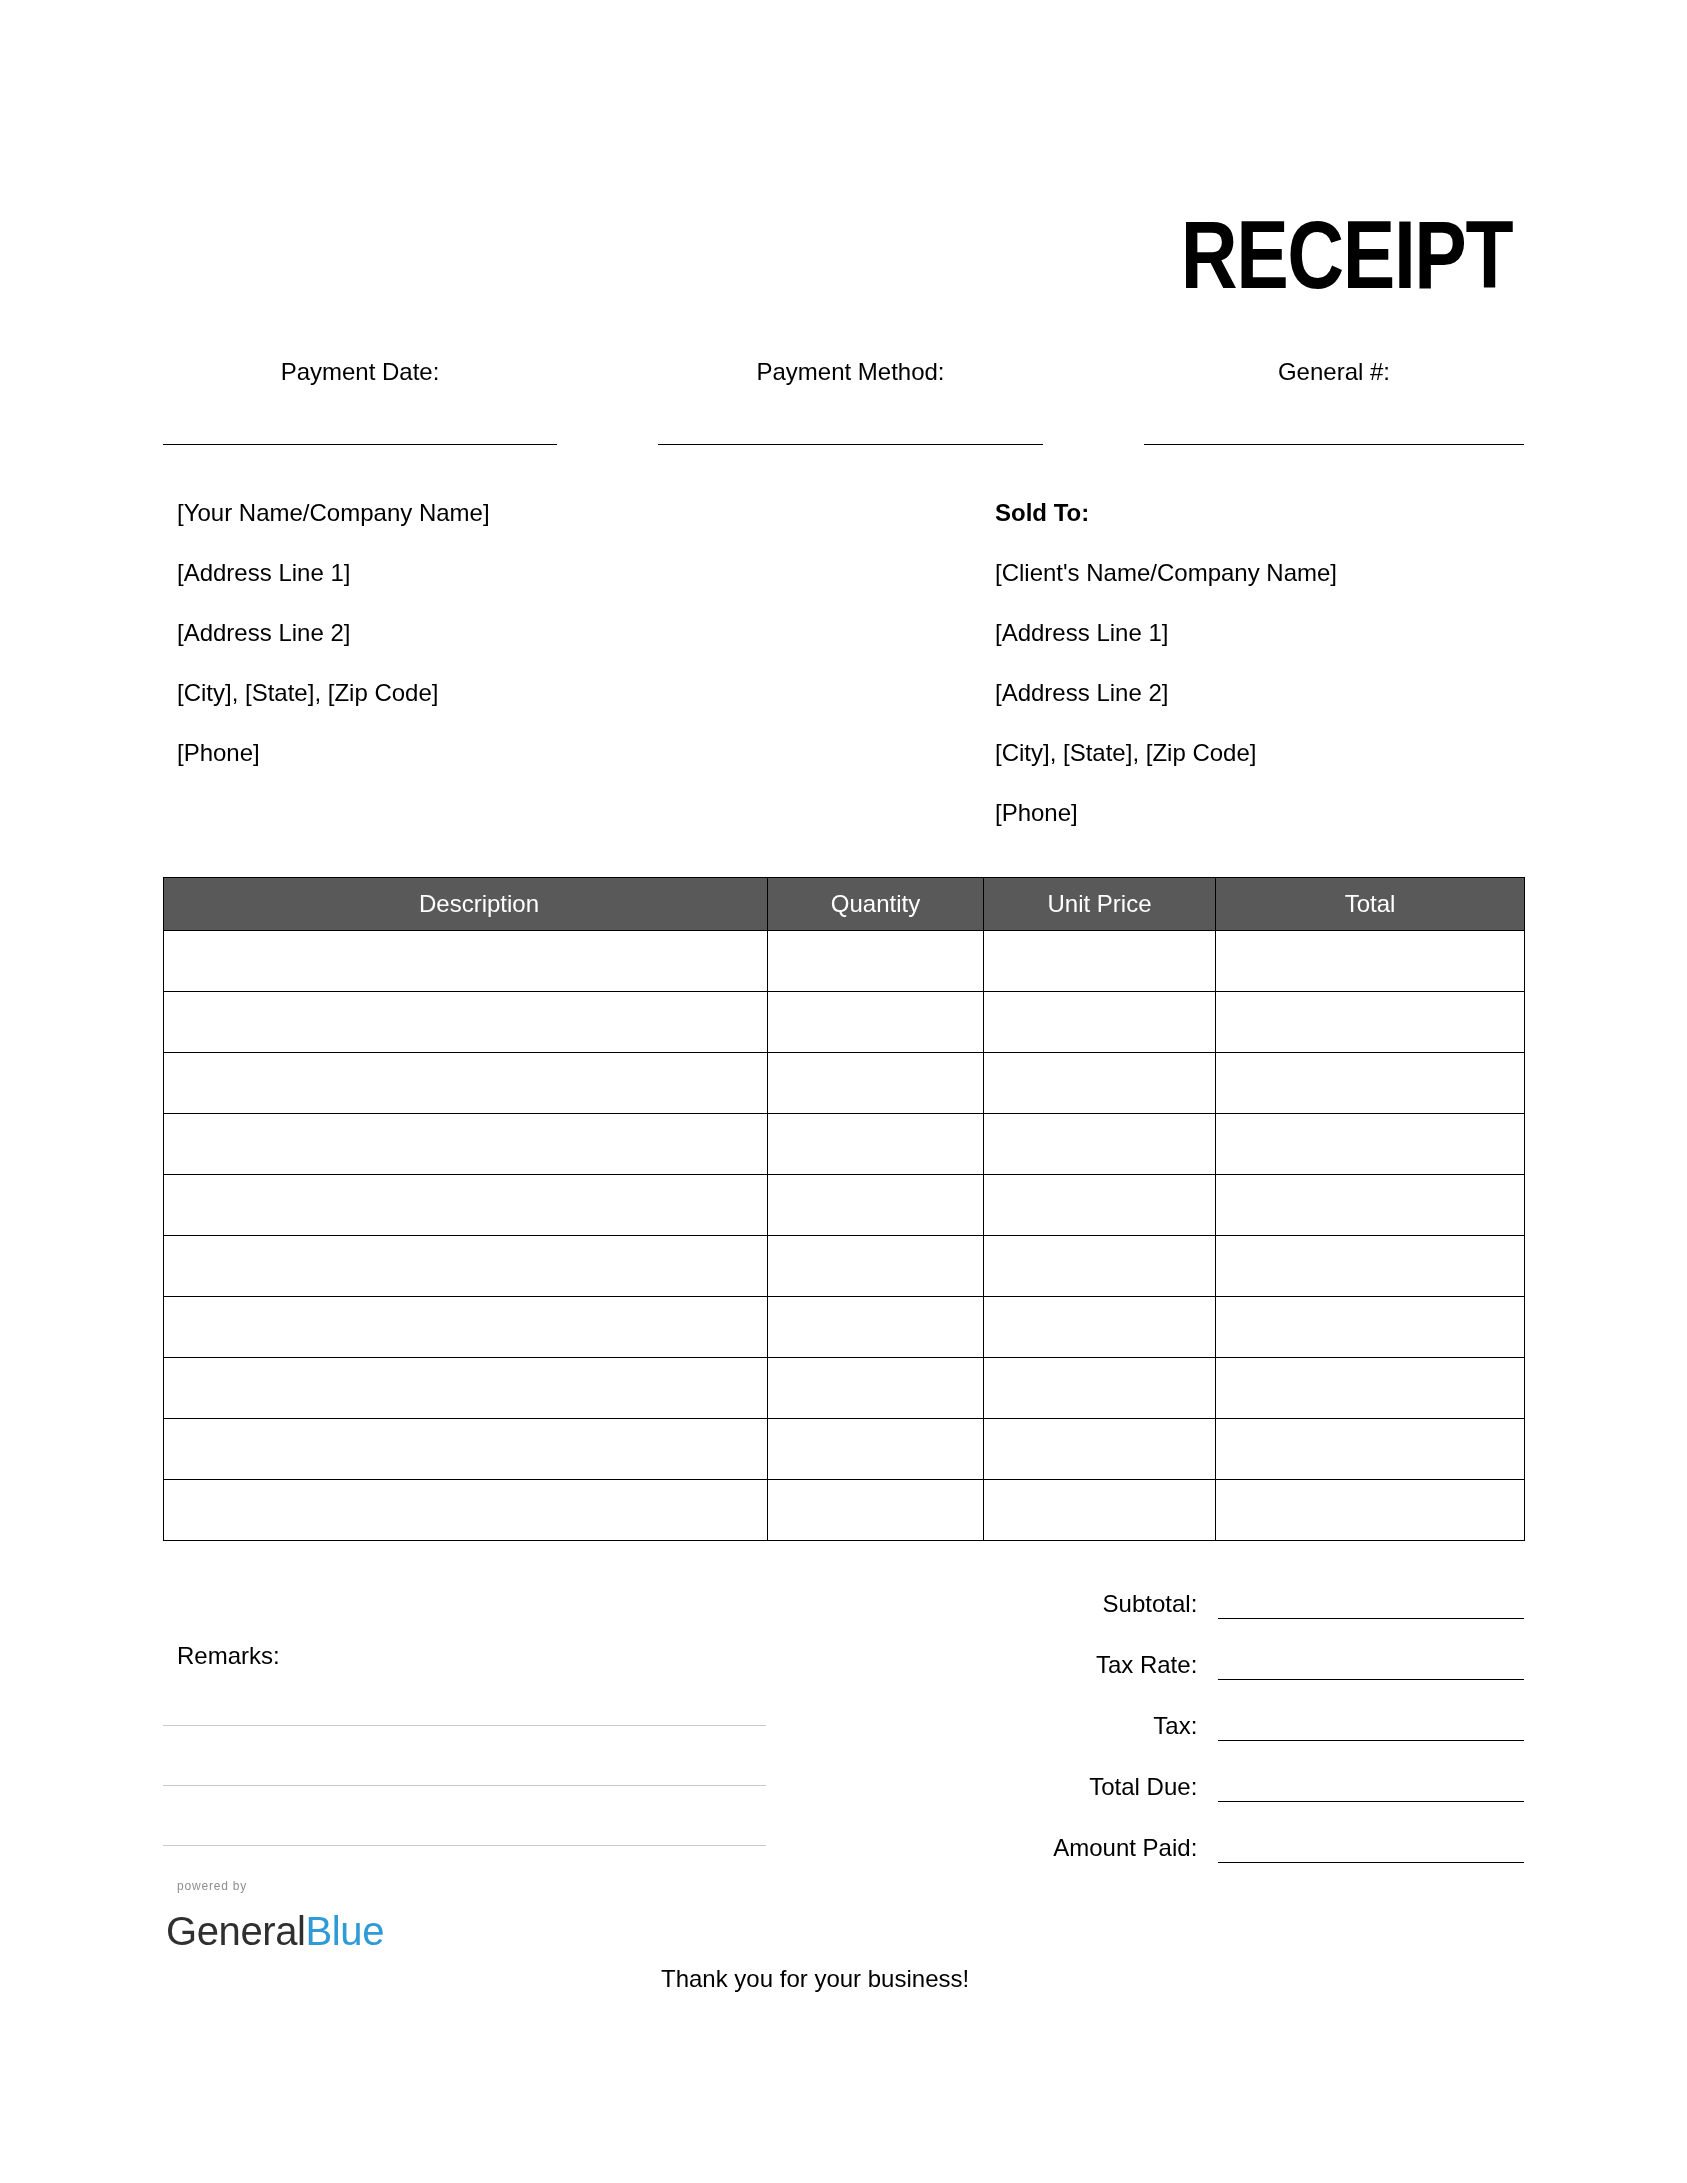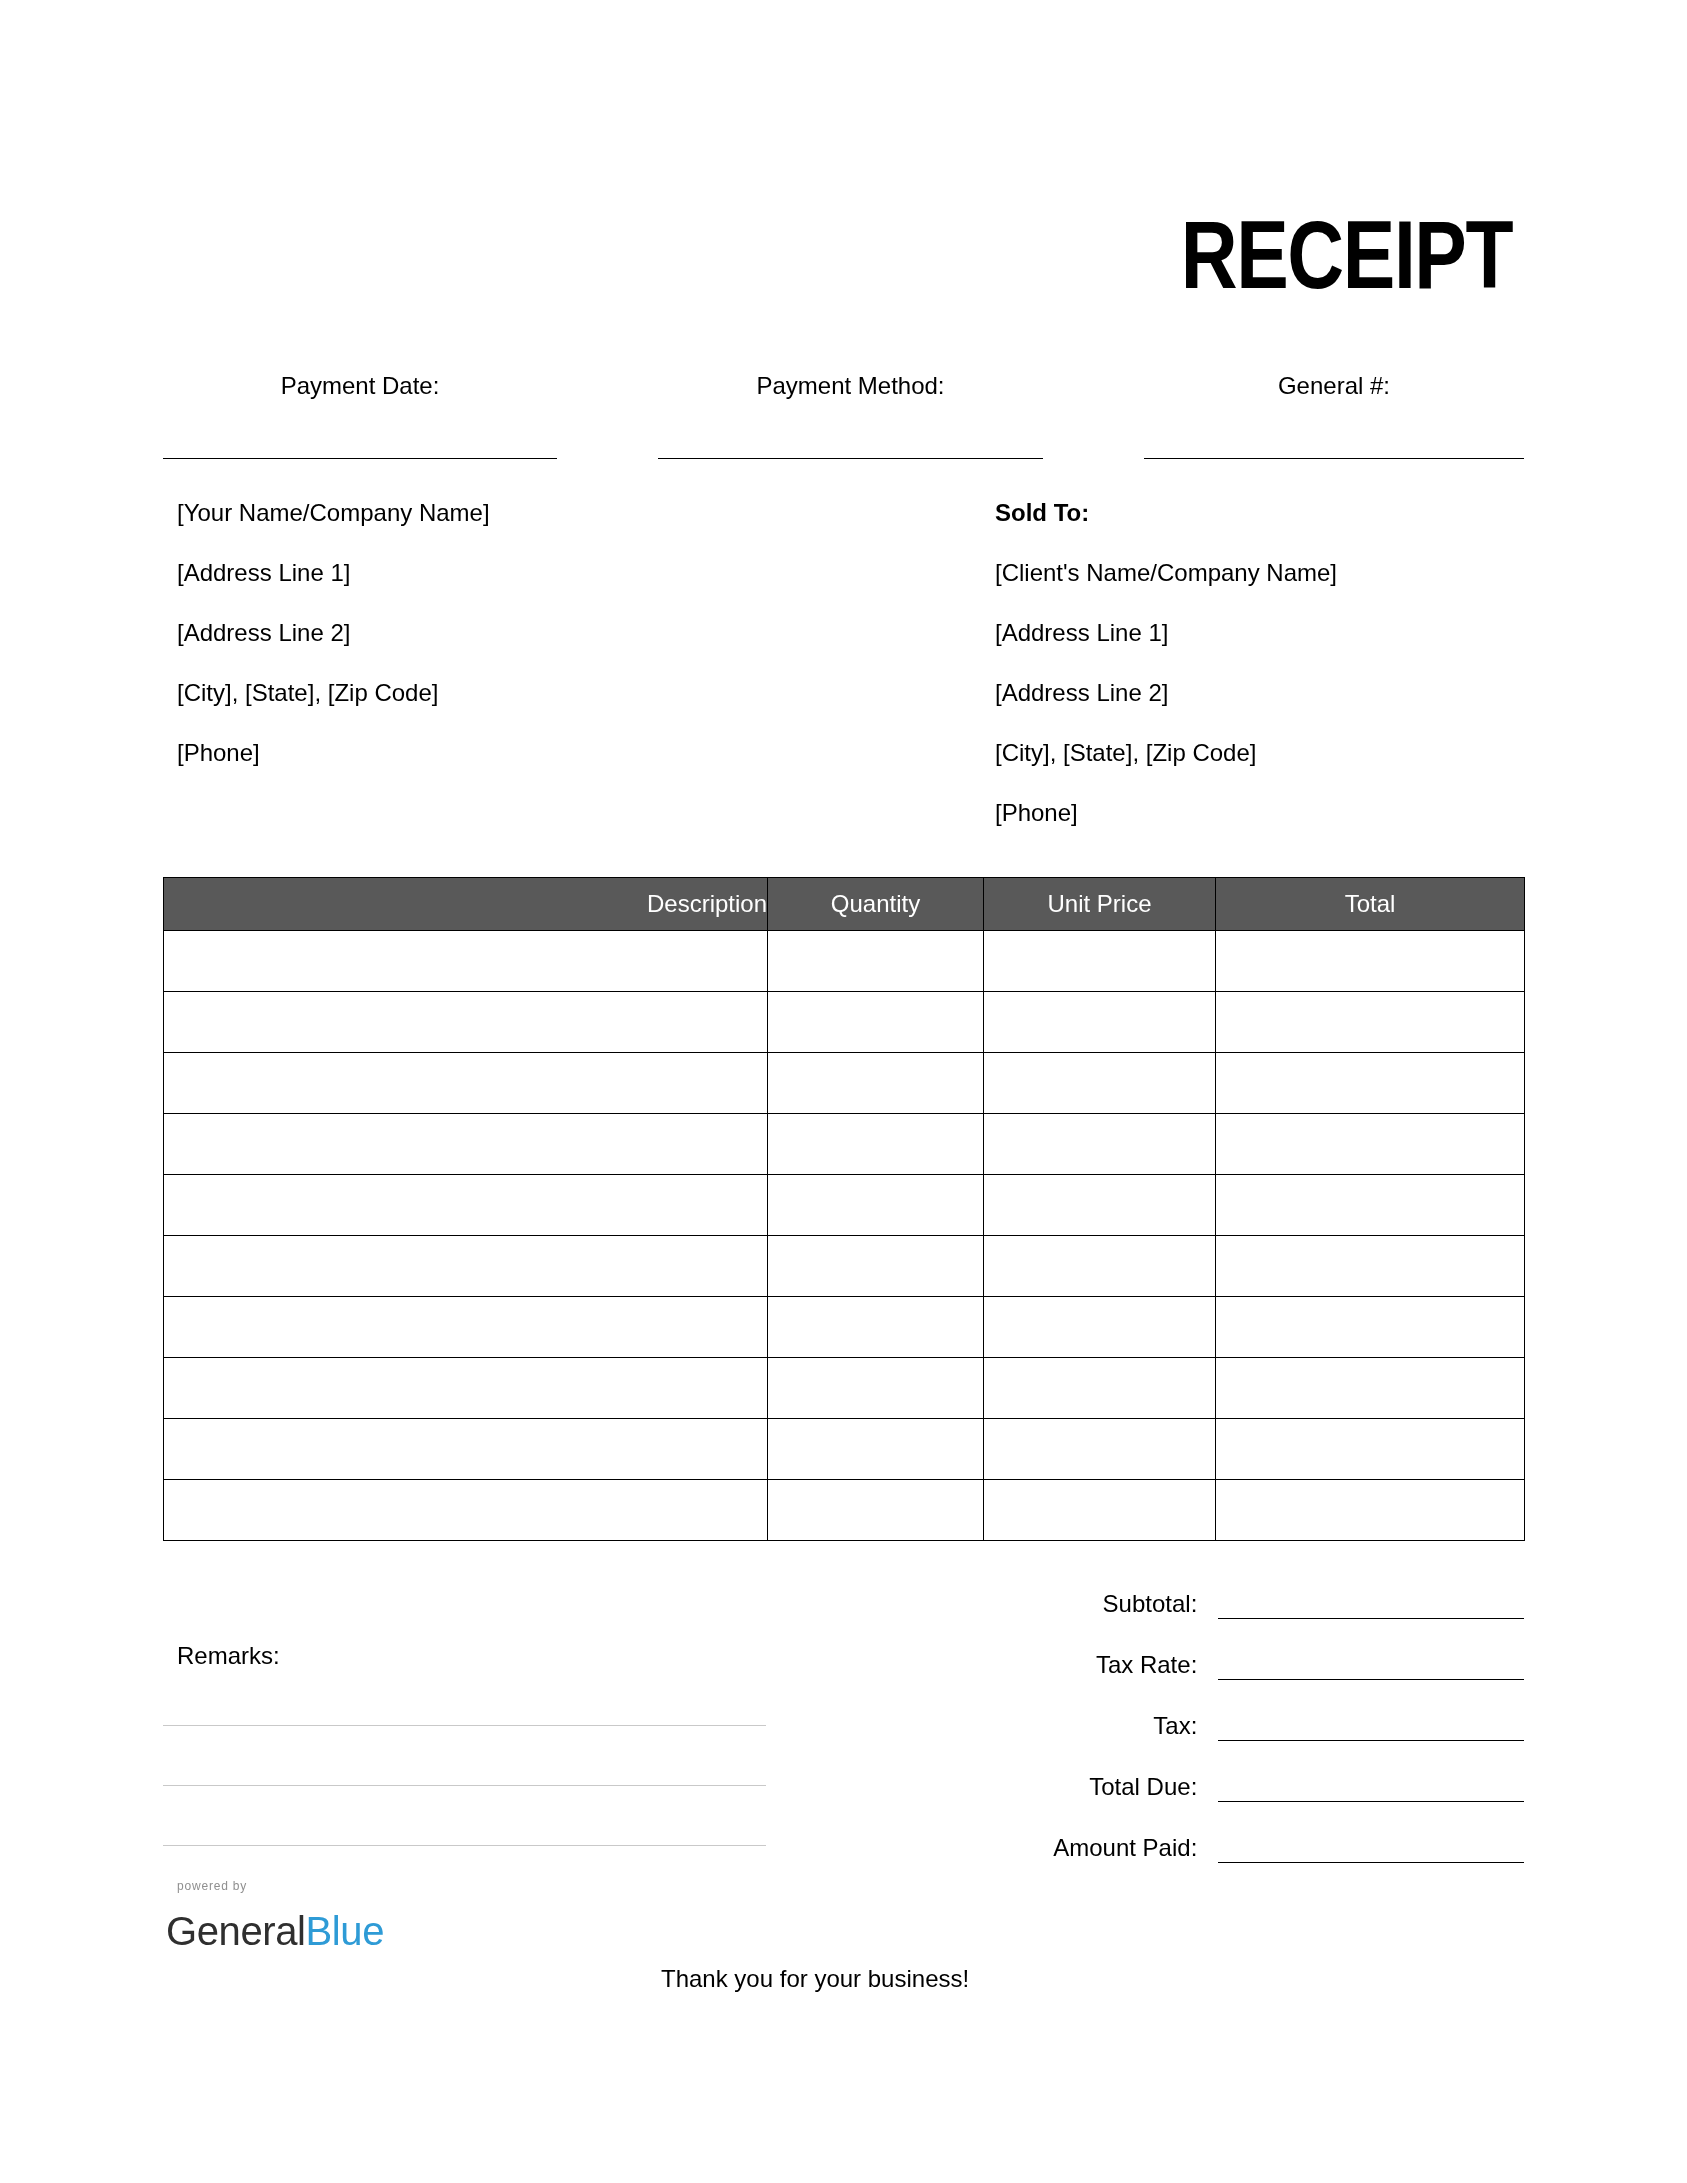--- a/index.html
+++ b/index.html
@@ -26,21 +26,21 @@
     line-height: 1;
     white-space: nowrap;
     transform: scaleX(0.82);
     transform-origin: 100% 50%;
   }
 
   
   .payment-row {
     position: absolute;
     left: 163px;
-    top: 372px;
+    top: 358px;
     width: 1361px;
     display: flex;
     justify-content: space-between;
   }
   .pf { position: relative; height: 93px; }
   .pf-1 { width: 394px; }
   .pf-2 { width: 385px; }
   .pf-3 { width: 380px; }
   .pf-label { display: block; text-align: center; font-size: 24px; }
   .pf-line { position: absolute; left: 0; right: 0; top: 86px; border-top: 1.7px solid #000; }
@@ -76,21 +76,21 @@
     border: 1.7px solid #000000;
     text-align: center;
     padding: 0;
   }
   table.items td {
     height: 61px;
     border: 1.7px solid #000000;
     padding: 0 8.3px;
     font-size: 24px;
   }
-  table.items th.c-desc { text-align: right; padding-left: 27px; }
+  table.items th.c-desc { text-align: center; padding-left: 27px; }
 
   
   .totals {
     position: absolute;
     right: 163px;
     top: 1573px;
     width: 678px;
   }
   .t-row { display: flex; justify-content: flex-end; align-items: flex-start; height: 61px; }
   .t-label { font-size: 24px; line-height: 61px; white-space: nowrap; }

